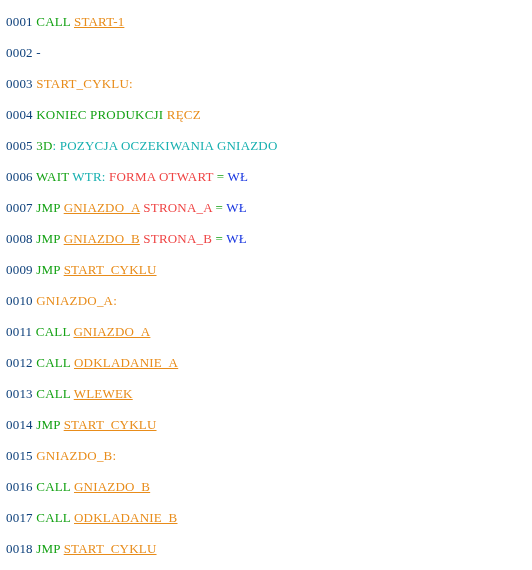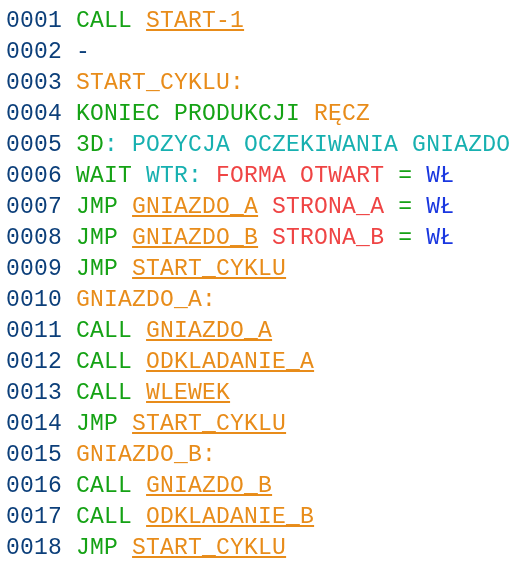--- a/index.html
+++ b/index.html
@@ -4,22 +4,22 @@
 <style>
   html, body {
     margin: 0;
     padding: 0;
     background: #ffffff;
     width: 532px;
     height: 570px;
     overflow: hidden;
   }
   .code-area {
-    font-family: Liberation Mono, monospace;
-    font-size: 23px;
+    font-family: Liberation Serif, serif;
+    font-size: 13px;
     line-height: 31px;
     white-space: pre;
     padding: 6px 0 0 6px;
     letter-spacing: 0.2px;
   }
   .tok { display: inline; }
   .ln { color: #0c3f7a; }           
   .kw { color: #15a215; }           
   .lbl { color: #e88c1a; }          
   .link { color: #e88c1a; text-decoration: underline; cursor: pointer; }

